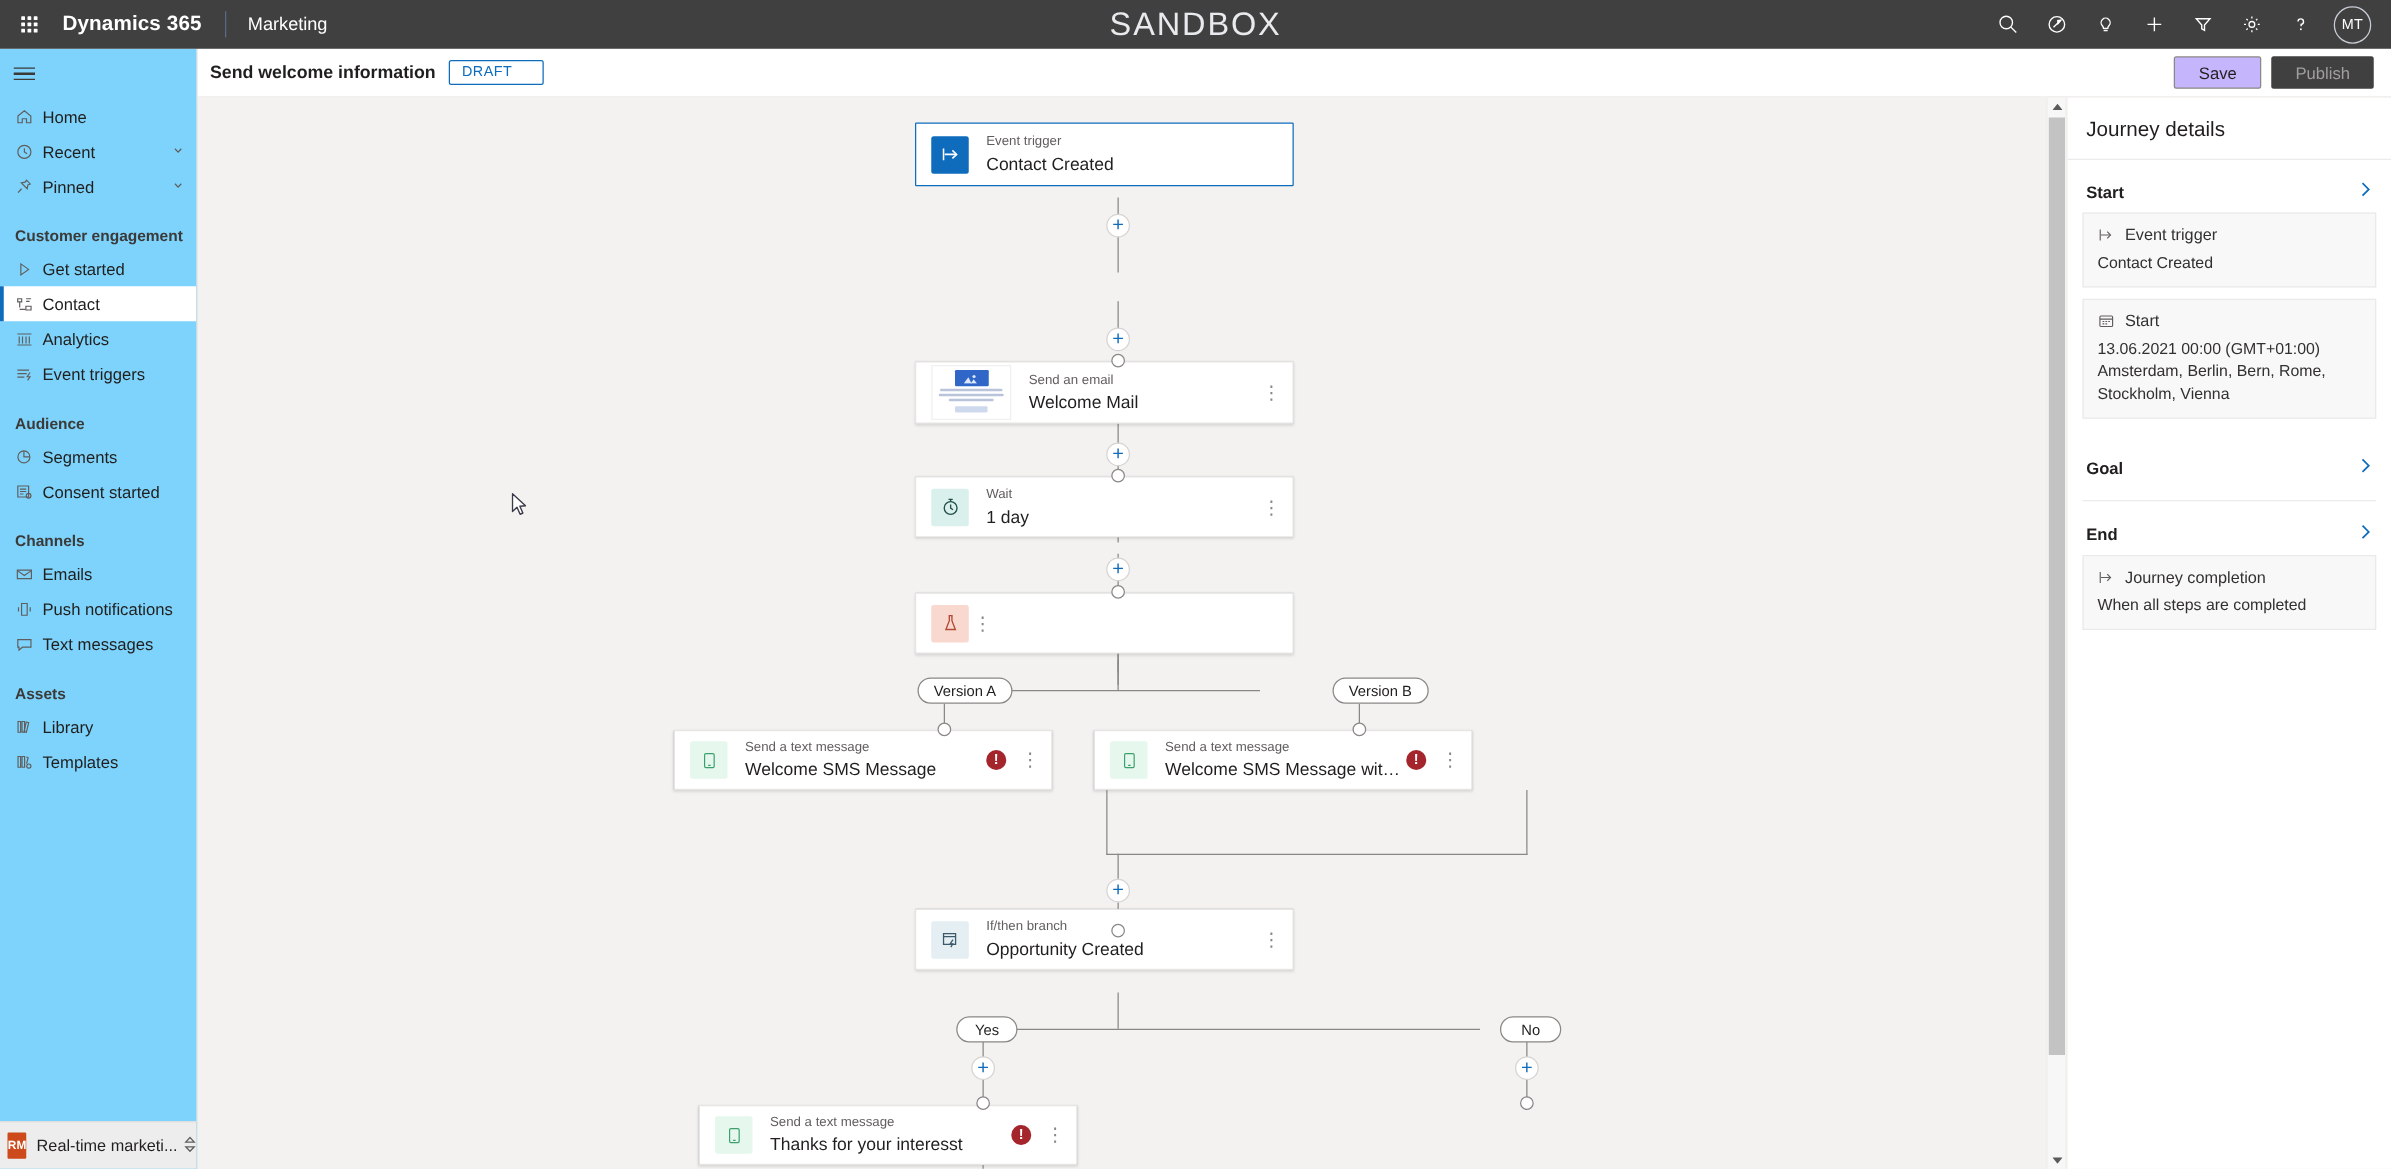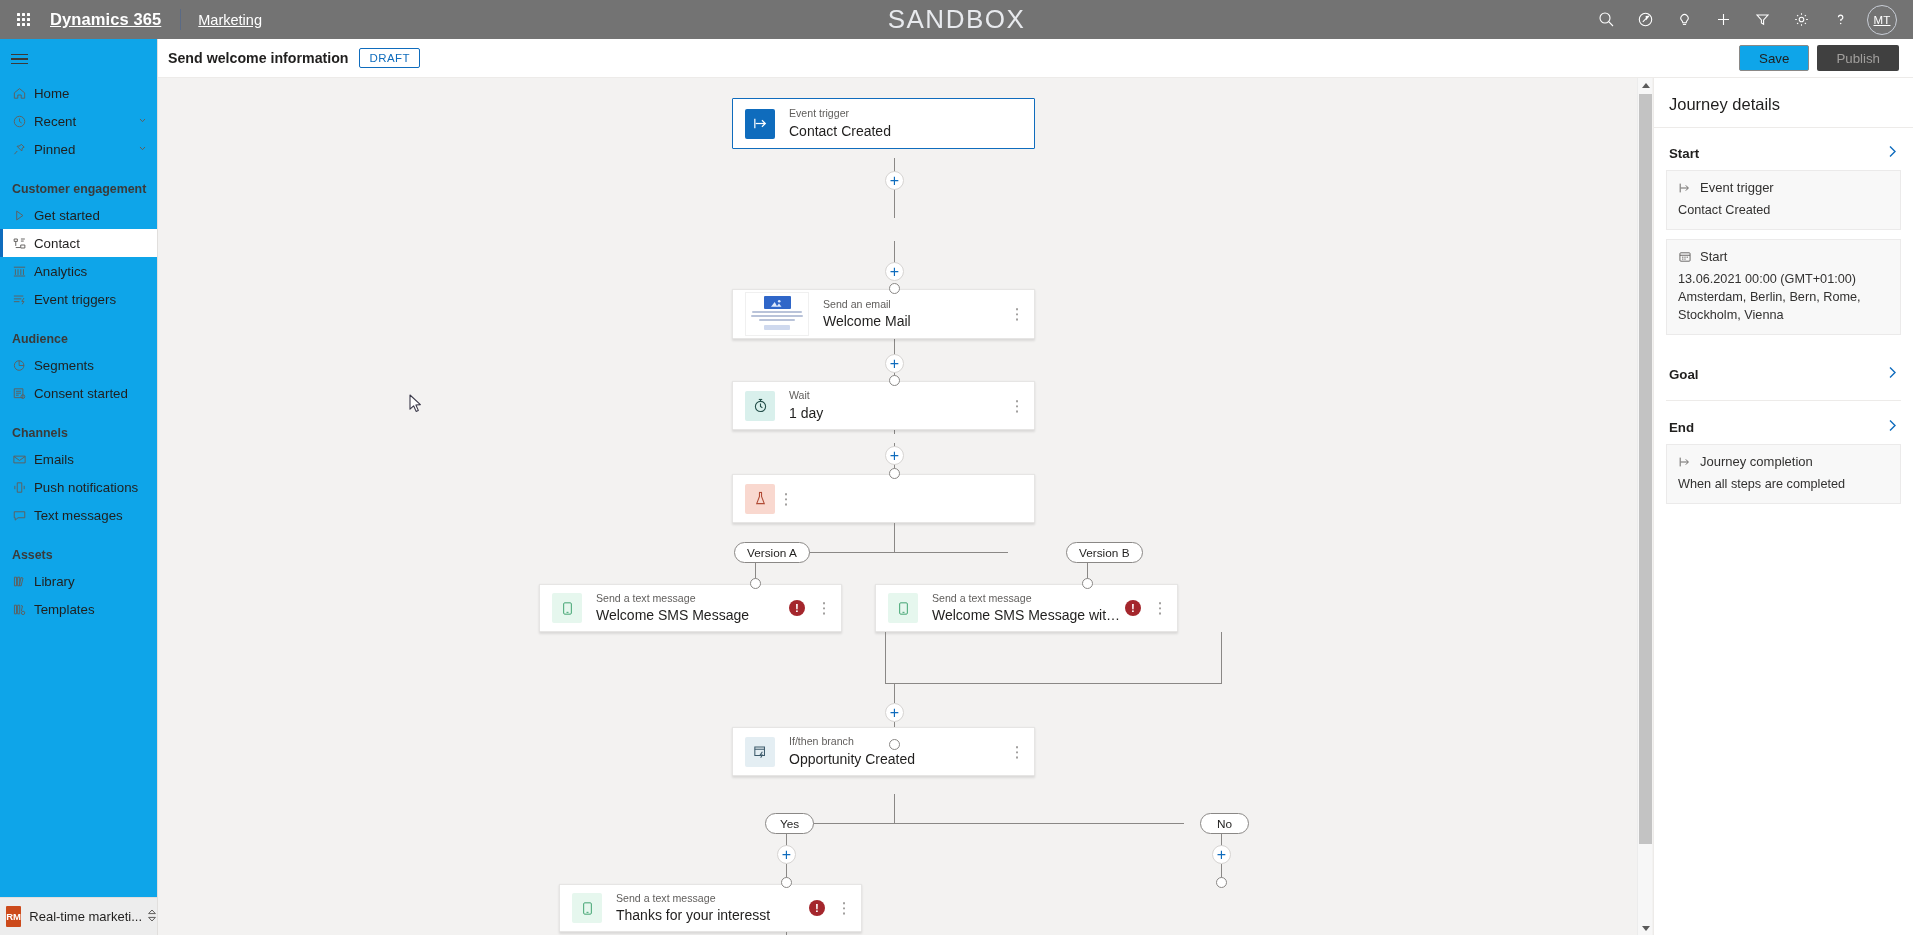--- a/index.html
+++ b/index.html
@@ -8,25 +8,24 @@
     overflow: hidden;
     font-family: "Liberation Sans", sans-serif;
     background: #f3f2f1;
     color: #201f1e;
   }
 
   
   .topnav {
     position: absolute; top: 0; left: 0;
     width: 1913px; height: 39px;
-    background: #737373;
+    background: #404040;
     display: flex; align-items: center;
     color: #ffffff;
     z-index: 40;
-    text-decoration: underline;
   }
   .waffle {
     width: 46px; height: 39px;
     display: flex; align-items: center; justify-content: center;
     cursor: pointer;
   }
   .waffle-grid {
     display: grid; grid-template-columns: repeat(3, 3px);
     grid-template-rows: repeat(3, 3px); gap: 2px;
   }
@@ -60,21 +59,21 @@
     border: 1.3px solid #c8cdd6; color: #ffffff;
     display: flex; align-items: center; justify-content: center;
     font-size: 11.5px; margin-left: 7px; margin-right: 6px; cursor: pointer;
     letter-spacing: .2px;
   }
 
   
   .sidebar {
     position: absolute; top: 39px; left: 0;
     width: 158px; height: 896px;
-    background: #0ea5e9;
+    background: #7dd3fc;
     border-right: 1px solid #e1dfdd;
     font-size: 13.3px;
     overflow: hidden;
   }
   .hamburger {
     height: 40px; display: flex; align-items: center; padding-left: 11px; cursor: pointer;
   }
   .hamburger .bars { width: 17px; }
   .hamburger .bars i {
     display: block; height: 1.4px; background: #3b3a39; margin: 3.4px 0;
@@ -127,30 +126,30 @@
     background: #ffffff;
     border-bottom: 1px solid #edebe9;
     display: flex; align-items: center;
     z-index: 20;
   }
   .page-title {
     font-size: 14.2px; font-weight: bold; color: #201f1e; margin-left: 10px;
   }
   .draft-badge {
     margin-left: 10px; border: 1.2px solid #0f6cbd; color: #0f6cbd;
-    font-size: 11.5px; padding: 3px 9px 3px 10px; border-radius: 2px;
+    font-size: 11.5px; padding: 3px 24px 3px 10px; border-radius: 2px;
     letter-spacing: .4px;
   }
   .cmd-right { margin-left: auto; display: flex; align-items: center; padding-right: 14px; }
   .btn {
     font-size: 13.3px; padding: 0 19px; height: 26px;
     display: flex; align-items: center; justify-content: center;
     border-radius: 2px; cursor: pointer;
   }
-  .btn-save { border: 1px solid #8a8886; background: #0ea5e9; color: #201f1e; }
+  .btn-save { border: 1px solid #8a8886; background: #c4b5fd; color: #201f1e; }
   .btn-publish { background: #404040; color: #a19f9d; margin-left: 8px; cursor: default; }
 
   
   .canvas-wrap {
     position: absolute; top: 78px; left: 158px;
     width: 1494px; height: 857px;
     background: #f3f2f1; overflow: hidden;
   }
   .canvas {
     position: absolute; top: 0; left: 0; width: 1494px; height: 857px;

